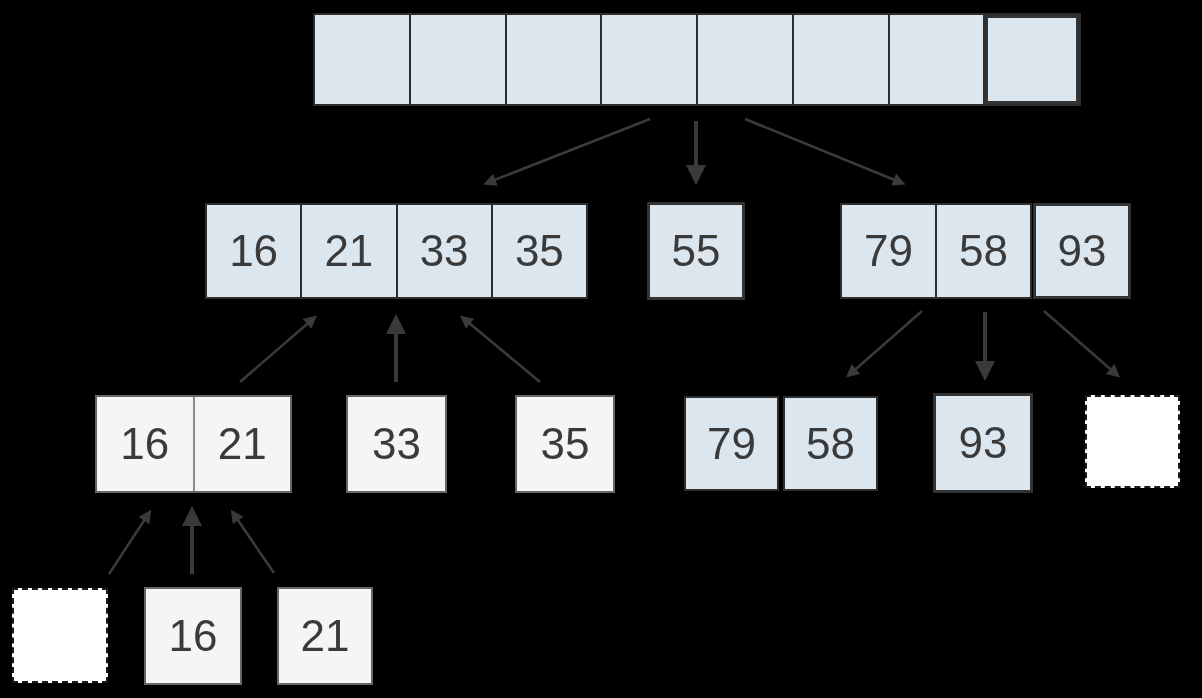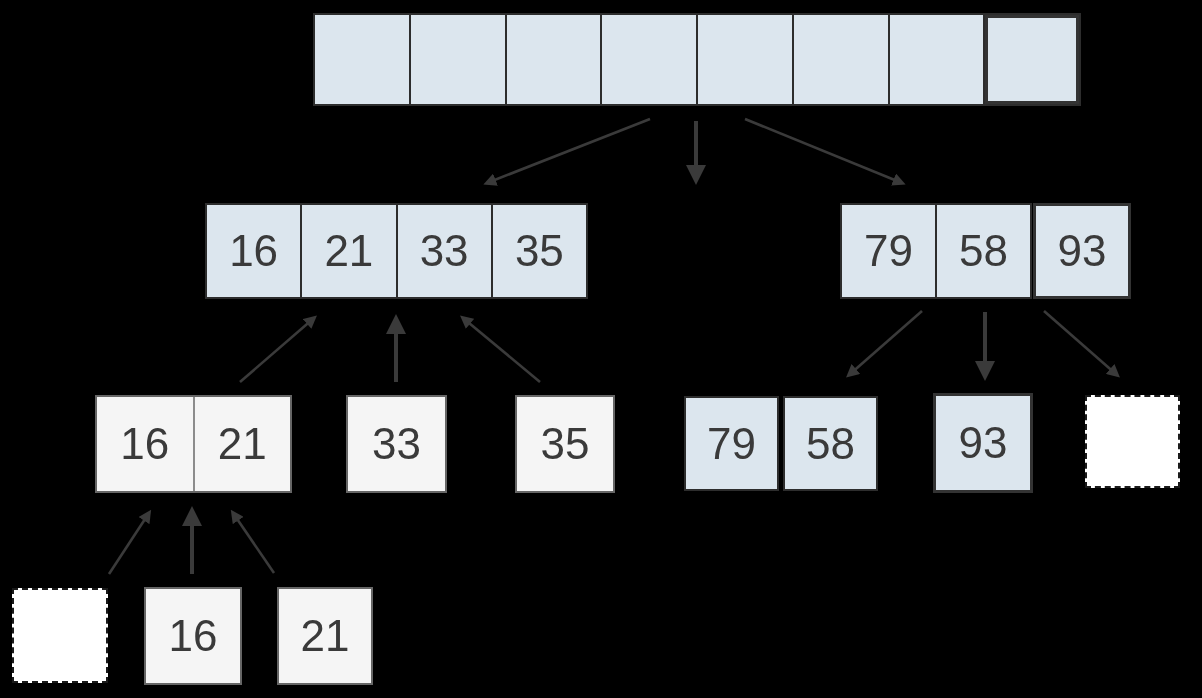--- a/index.html
+++ b/index.html
@@ -106,20 +106,21 @@
     <div class="cell cell-thick"></div>
   </div>
 
   <div class="box group blue-group" style="left:205px;top:203px;width:383px;height:96px;">
     <div class="cell">16</div>
     <div class="cell">21</div>
     <div class="cell">33</div>
     <div class="cell">35</div>
   </div>
 
+  <div class="box blue-single thick-border" style="left:647px;top:202px;width:98px;height:98px;">55</div>
 
   <div class="box group blue-group" style="left:840px;top:203px;width:192px;height:96px;">
     <div class="cell">79</div>
     <div class="cell">58</div>
   </div>
 
   <div class="box blue-single thick-border" style="left:1033px;top:203px;width:98px;height:96px;">93</div>
 
   <div class="box group white-group" style="left:95px;top:395px;width:197px;height:98px;">
     <div class="cell">16</div>

